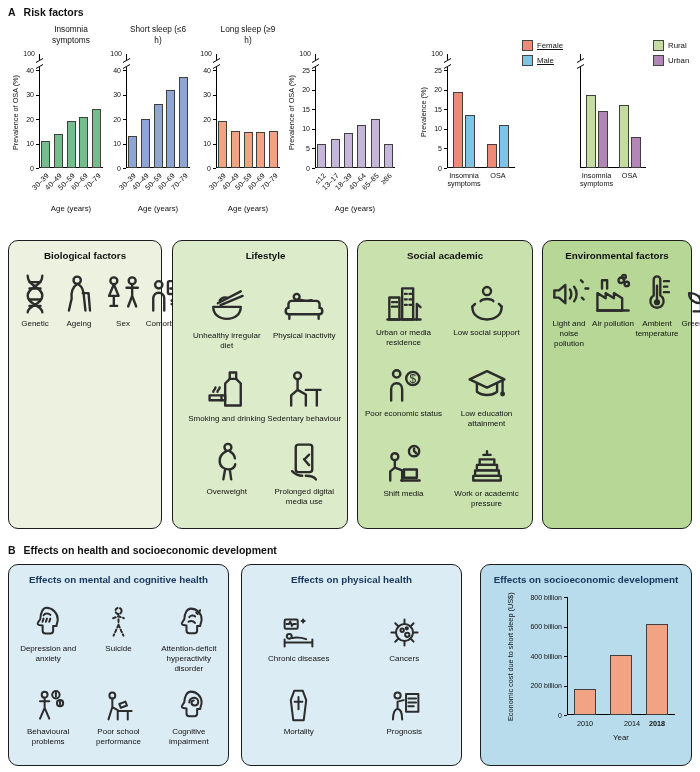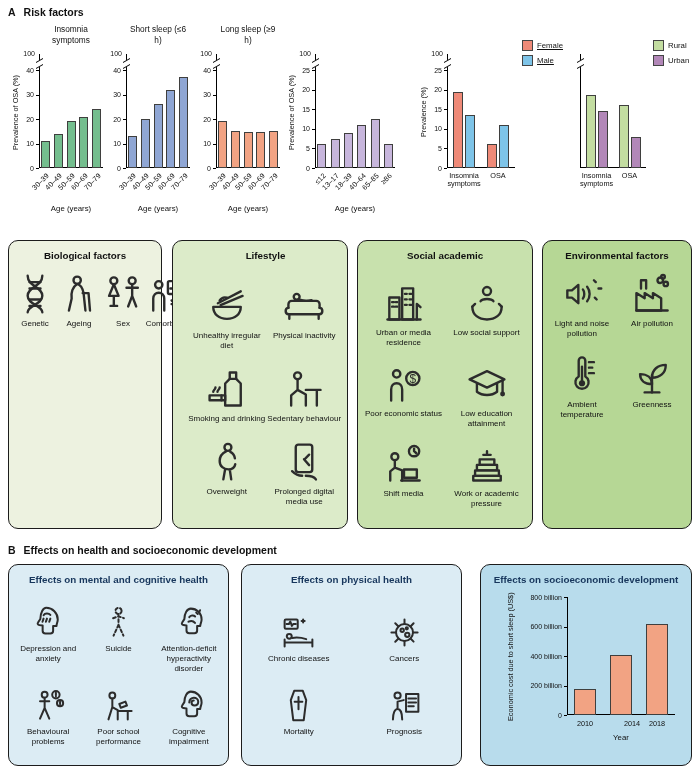--- a/index.html
+++ b/index.html
@@ -373,21 +373,21 @@
               <path d="M6.5 12.5h11v3h-11z"></path>
               <path d="M8 9.5h8v3H8z"></path>
               <path d="M10 7h4M12 5v2"></path>
             </svg></span>
           <span class="flabel">Work or academic pressure</span>
         </div>
       </div>
   </div>
   <div class="fbox" style="left: 542px; top: 240px; width: 150px; height: 289px; background: rgb(182, 215, 149);">
     <div class="fbox-title">Environmental factors</div>
-    <div class="fbox-grid" style="grid-template-columns: repeat(2, 1fr); row-gap: 14px;">
+    <div class="fbox-grid" style="grid-template-columns: repeat(4, 1fr); row-gap: 14px;">
         <div class="fitem">
           <span class="icon"><svg viewBox="0 0 24 24">
               <path d="M4 10v4h2.5L10 17V7l-3.5 3z"></path>
               <path d="M12.5 9.5c1 1.2 1 3.8 0 5M14.8 8c1.8 2.2 1.8 5.8 0 8"></path>
               <path d="M18.5 4.5l1 1M21 9h1.5M19 14l1 1"></path>
             </svg></span>
           <span class="flabel">Light and noise pollution</span>
         </div>
         <div class="fitem">
           <span class="icon"><svg viewBox="0 0 24 24">
@@ -536,18 +536,18 @@
         <div class="ytick-label" style="left: 17px; top: 55.5px; width: 40px;">400 billion</div>
         <div class="ytick-mark" style="left: 59px; top: 29.5px; width: 3px;"></div>
         <div class="ytick-label" style="left: 17px; top: 26px; width: 40px;">600 billion</div>
         <div class="ytick-mark" style="left: 59px; top: 0px; width: 3px;"></div>
         <div class="ytick-label" style="left: 17px; top: -3.5px; width: 40px;">800 billion</div>
         <div class="bar" style="left: 69px; top: 92.1875px; width: 22px; height: 25.8125px; background: rgb(242, 163, 131);"></div>
         <div class="cat-label" style="left: 64px; top: 123px; width: 32px;">2010</div>
         <div class="bar" style="left: 105px; top: 57.525px; width: 22px; height: 60.475px; background: rgb(242, 163, 131);"></div>
         <div class="cat-label" style="left: 111px; top: 123px; width: 32px;">2014</div>
         <div class="bar" style="left: 141px; top: 26.55px; width: 22px; height: 91.45px; background: rgb(242, 163, 131);"></div>
-        <div class="cat-label" style="left: 136px; top: 123px; width: 32px;">2018</div>
+        <div class="cat-label" style="left: 136px; top: 123px; width: 32px; font-weight: bold;">2018</div>
         <div class="xlabel" style="left: 62px; top: 136px; width: 108px;">Year</div>
       </div>
   </div>
 
 </div>
 
 </body></html>

